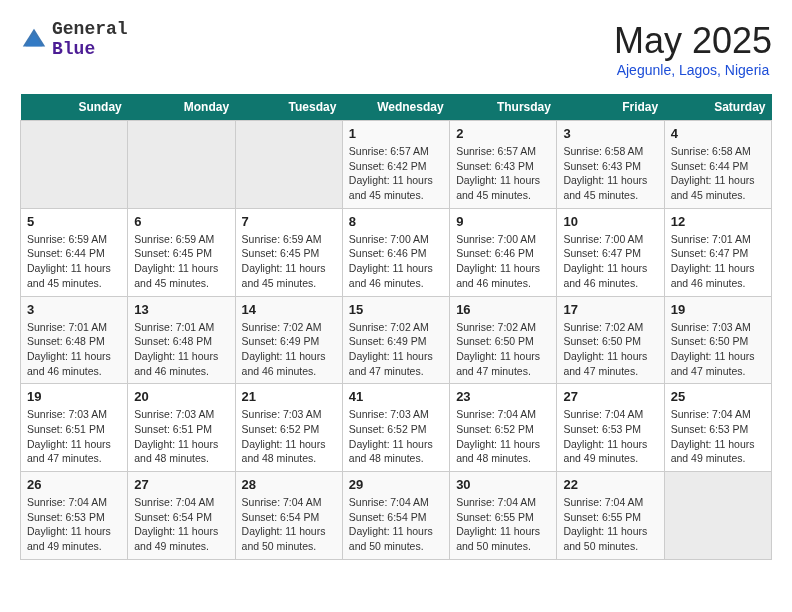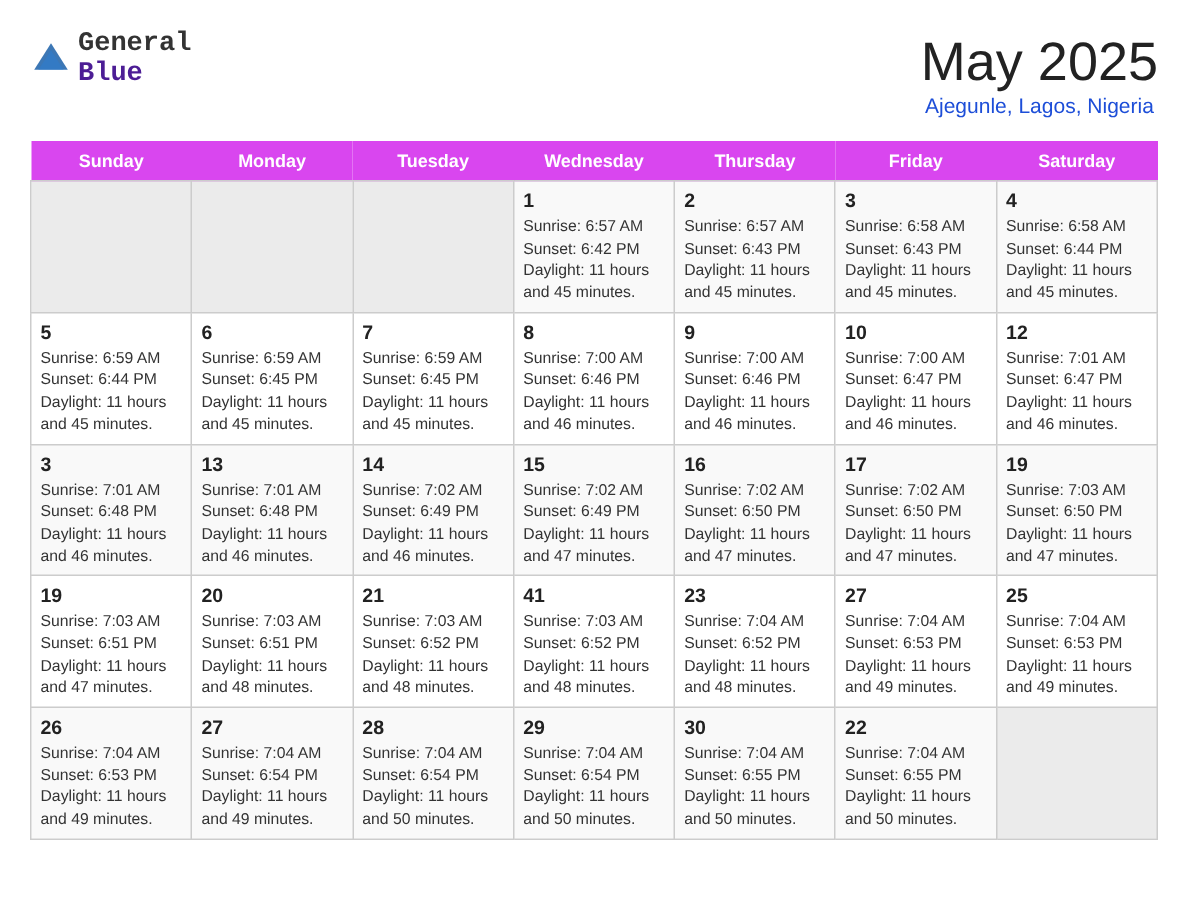--- a/index.html
+++ b/index.html
@@ -45,23 +45,23 @@
       font-size: 14px;
       color: #1d4ed8;
       text-align: center;
     }
     table {
       width: 100%;
       border-collapse: collapse;
       font-size: 11px;
     }
     thead tr th {
-      background-color: #d946ef;
+      background-color: #0f766e;
       color: #fff;
-      text-align: center;
+      text-align: right;
       padding: 6px 6px;
       font-weight: bold;
       font-size: 12px;
     }
     tbody tr td {
       vertical-align: top;
       padding: 5px 6px;
       border: 1px solid #ccc;
       width: calc(100% / 7);
       min-height: 80px;

